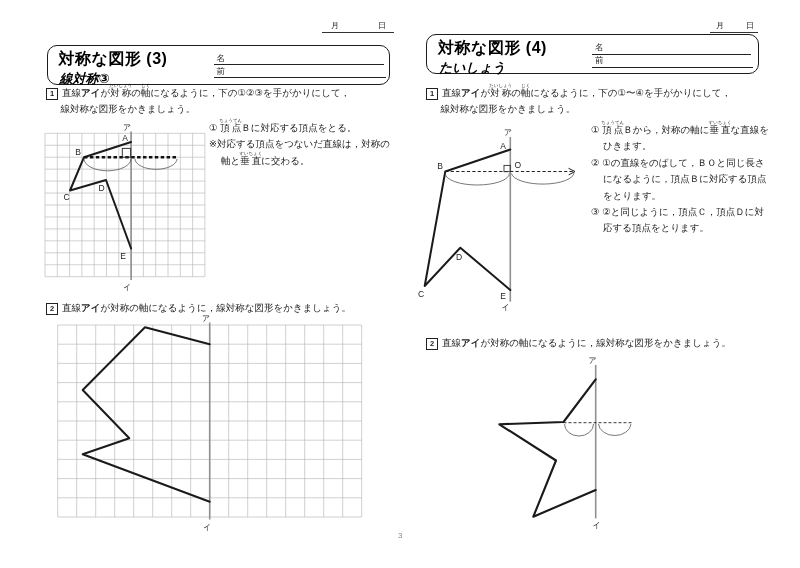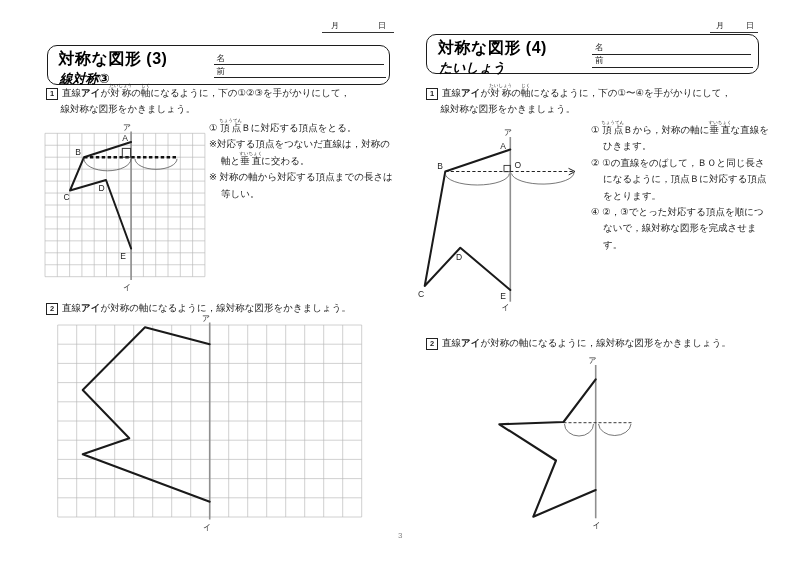--- a/index.html
+++ b/index.html
@@ -53,21 +53,20 @@
   </div>
 
   <div class="prob" style="left:46px;top:83px;width:348px;">
     <div class="pline"><span class="boxnum">1</span><span>直線<b>アイ</b>が<ruby>対称<rt>たいしょう</rt></ruby>の<ruby>軸<rt>じく</rt></ruby>になるように，下の①②③を手がかりにして，</span></div>
     <div class="pline2">線対称な図形をかきましょう。</div>
   </div>
 
   <div class="steps" style="left:209px;top:118px;width:184px;">
     <div class="step">① <ruby>頂点<rt>ちょうてん</rt></ruby>Ｂに対応する頂点をとる。</div>
     <div class="step">※対応する頂点をつないだ直線は，対称の軸と<ruby>垂直<rt>すいちょく</rt></ruby>に交わる。</div>
-    <div class="step">※ 対称の軸から対応する頂点までの長さは等しい。</div>
   </div>
 
   <div class="prob" style="left:46px;top:300px;width:348px;">
     <div class="pline"><span class="boxnum">2</span><span>直線<b>アイ</b>が対称の軸になるように，線対称な図形をかきましょう。</span></div>
   </div>
 
   <div class="date-row" style="left:710px;top:19px;width:48px;">
     <span style="left:6px;">月</span>
     <span style="left:36px;">日</span>
   </div>
@@ -82,21 +81,21 @@
   </div>
 
   <div class="prob" style="left:426px;top:83px;width:348px;">
     <div class="pline"><span class="boxnum">1</span><span>直線<b>アイ</b>が<ruby>対称<rt>たいしょう</rt></ruby>の<ruby>軸<rt>じく</rt></ruby>になるように，下の①〜④を手がかりにして，</span></div>
     <div class="pline2">線対称な図形をかきましょう。</div>
   </div>
 
   <div class="steps" style="left:591px;top:120px;width:181px;">
     <div class="step">① <ruby>頂点<rt>ちょうてん</rt></ruby>Ｂから，対称の軸に<ruby>垂直<rt>すいちょく</rt></ruby>な直線をひきます。</div>
     <div class="step">② ①の直線をのばして，ＢＯと同じ長さになるように，頂点Ｂに対応する頂点をとります。</div>
-    <div class="step">④ ②，③でとった対応する頂点を順につないで，線対称な図形を完成させます。</div>
+    <div class="step">③ ②と同じように，頂点Ｃ，頂点Ｄに対応する頂点をとります。</div>
   </div>
 
   <div class="prob" style="left:426px;top:335px;width:348px;">
     <div class="pline"><span class="boxnum">2</span><span>直線<b>アイ</b>が対称の軸になるように，線対称な図形をかきましょう。</span></div>
   </div>
 
   <div class="pagenum" style="left:398px;top:531px;">3</div>
 
   <svg class="abs" style="left:0;top:0;" width="800" height="568" viewBox="0 0 800 568">
 

